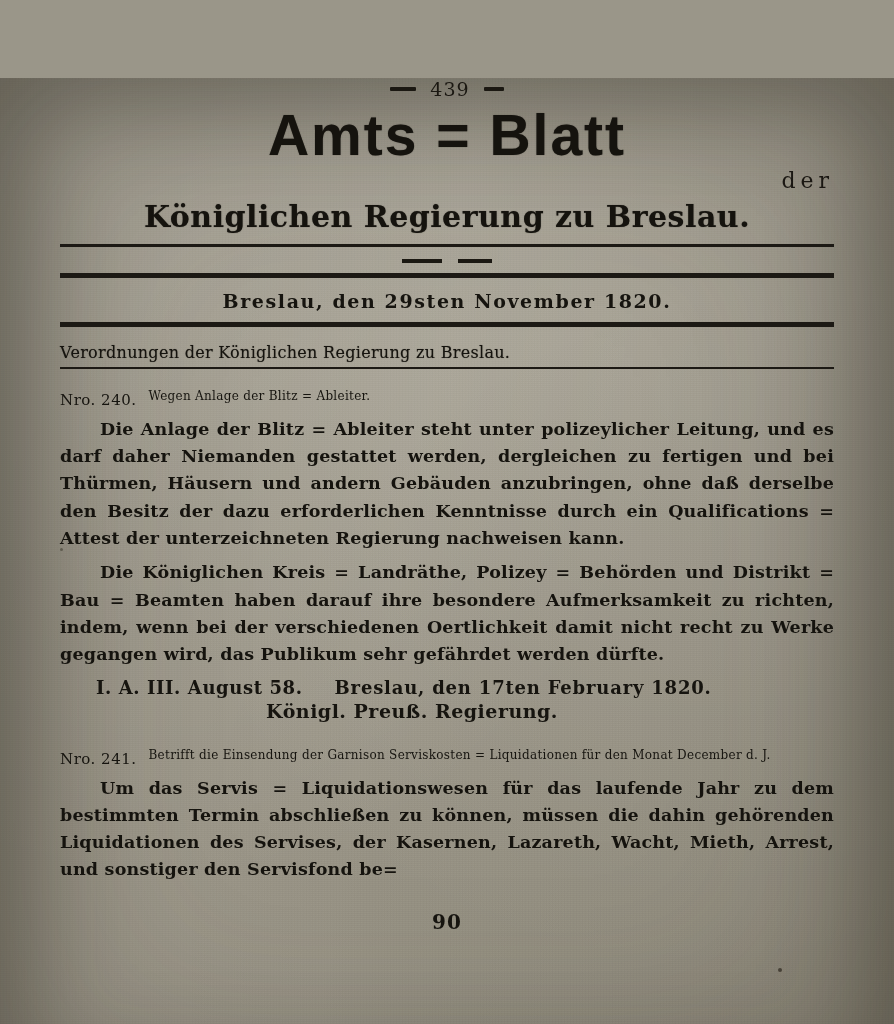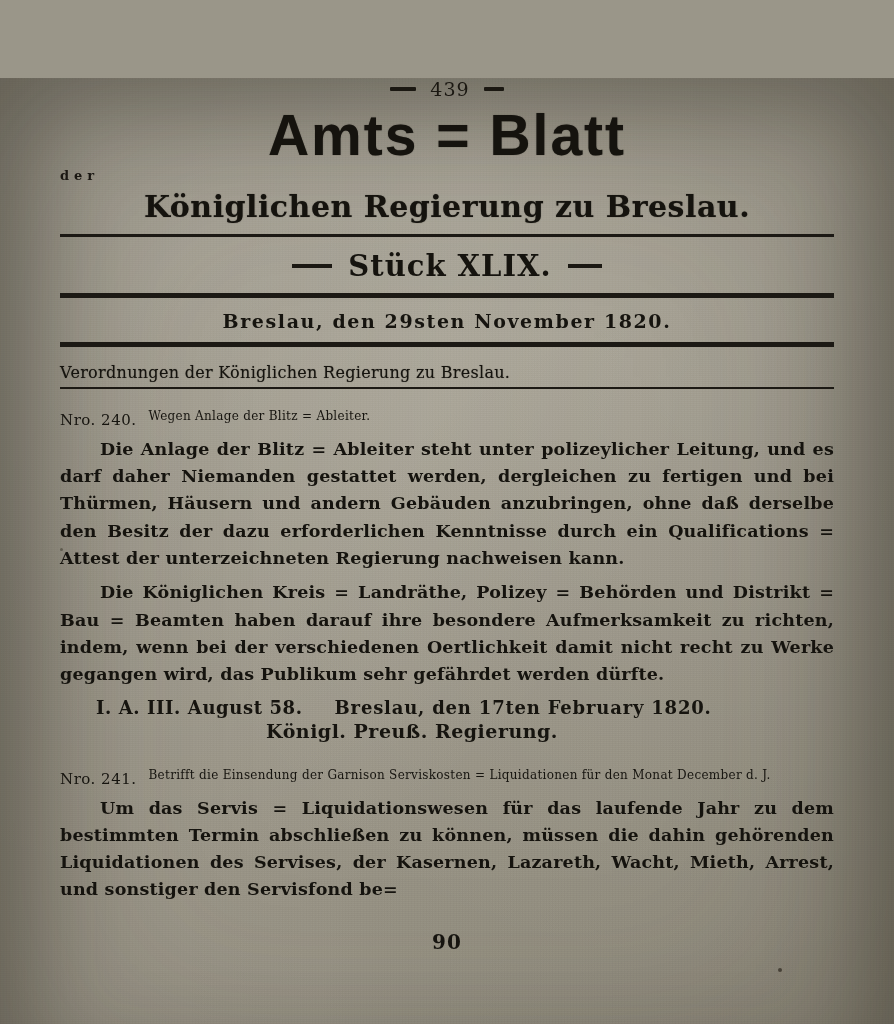--- a/index.html
+++ b/index.html
@@ -79,23 +79,23 @@
     margin-top: 6px;
     font-family: Liberation Sans, sans-serif;
     font-weight: bold;
     font-size: 57px;
     letter-spacing: 2px;
     line-height: 1.05;
     color: #15130e;
     text-shadow: 0 0 1px rgba(20,18,12,0.55);
   }
   .subline-der {
-    text-align: left;
-    font-size: 13px;
-    font-weight: bold;
+    text-align: right;
+    font-size: 22px;
+    font-weight: normal;
     letter-spacing: 5px;
     margin-top: 2px;
     color: #1a1712;
   }
   .masthead2 {
     text-align: center;
     font-weight: bold;
     font-size: 30px;
     letter-spacing: 0.5px;
     margin-top: 6px;
@@ -235,21 +235,20 @@
     <div class="masthead">Amts = Blatt</div>
 
     <div class="subline-der">der</div>
 
     <div class="masthead2">Königlichen Regierung zu Breslau.</div>
 
     <div class="rule"></div>
 
     <div class="stueck-row">
       <span class="stueck-dash"></span>
-      <span class="stueck">Stück XLIX.</span>
       <span class="stueck-dash right"></span>
     </div>
 
     <div class="rule thick"></div>
 
     <div class="dateline">Breslau, den 29sten November 1820.</div>
 
     <div class="rule thick"></div>
 
     <div class="section-title">Verordnungen der Königlichen Regierung zu Breslau.</div>

